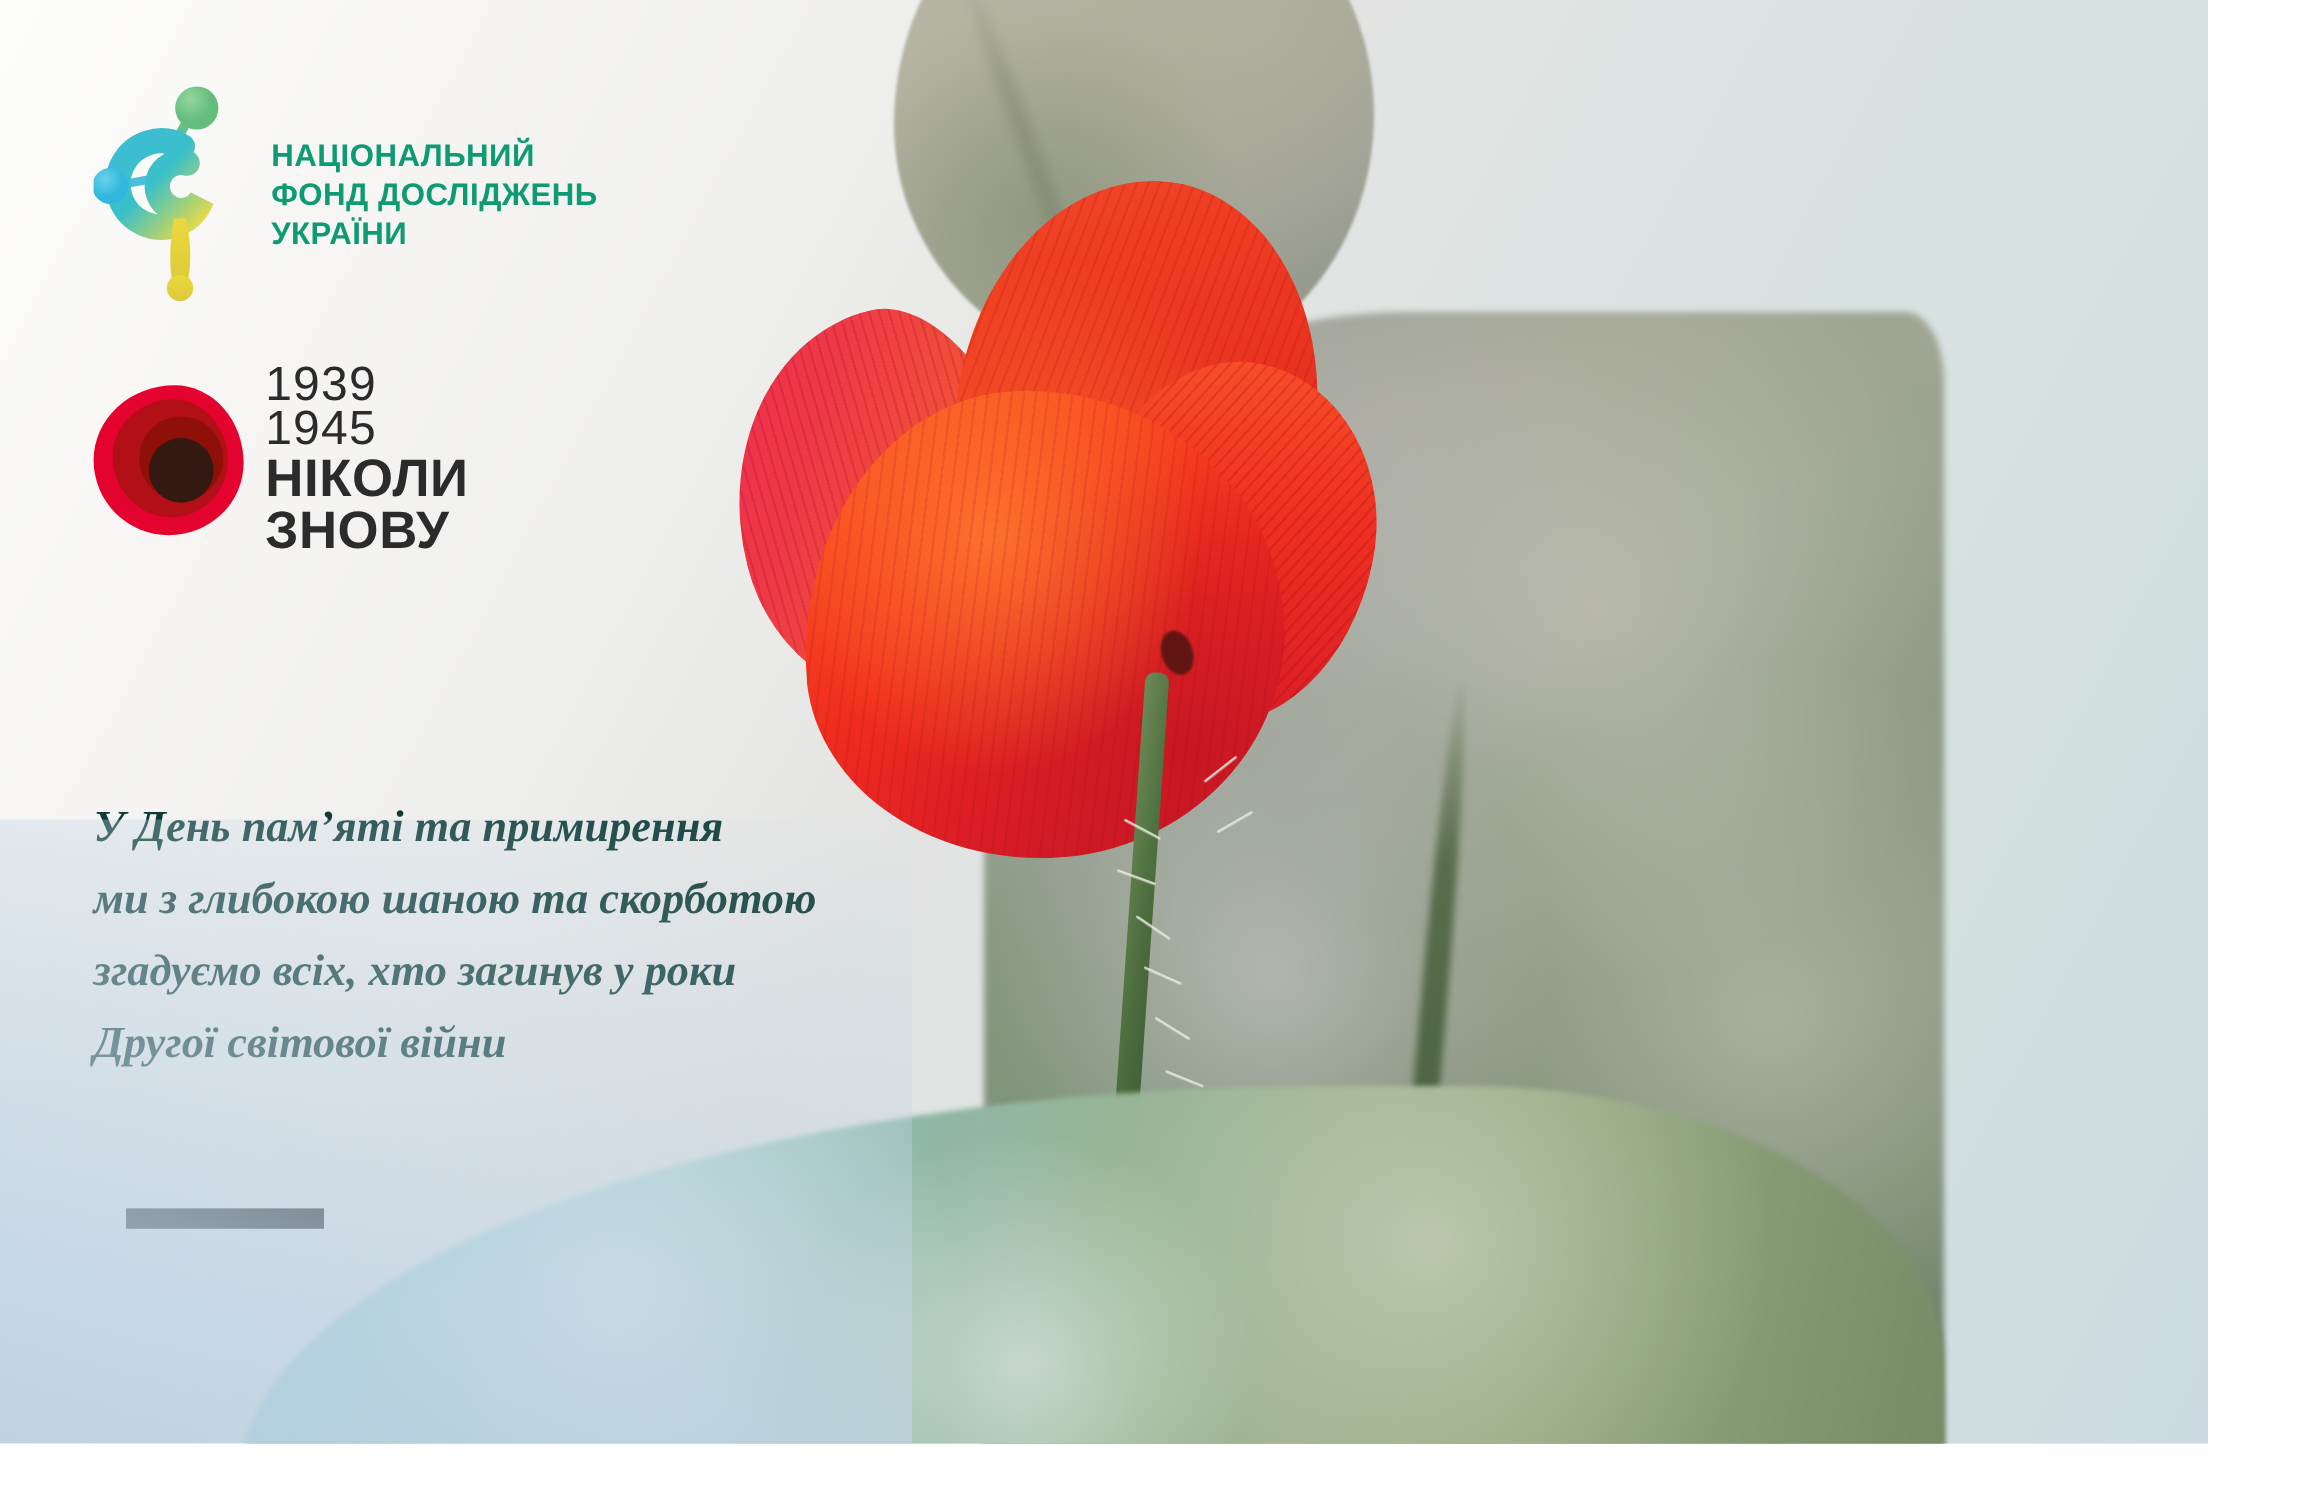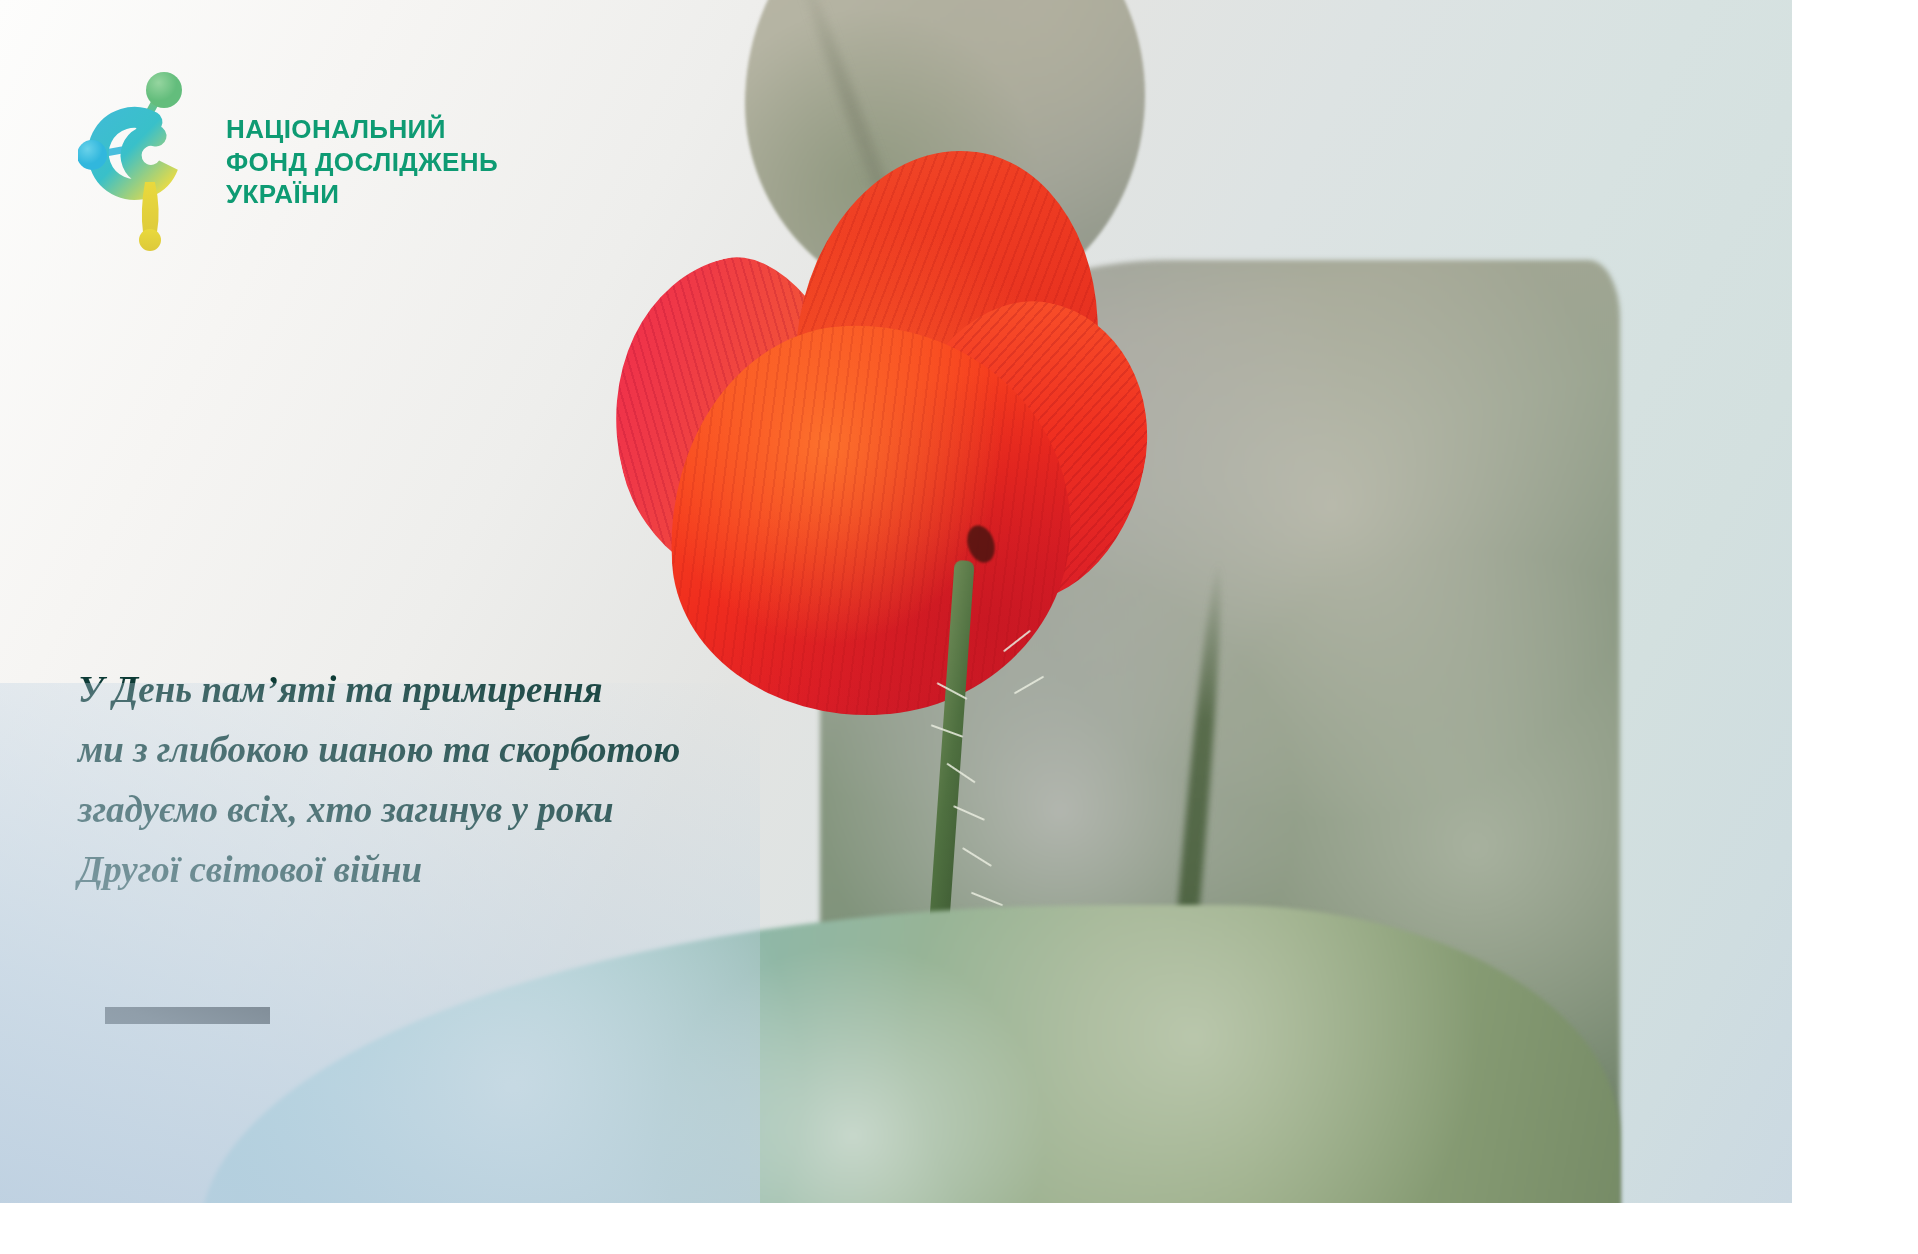--- a/index.html
+++ b/index.html
@@ -25,20 +25,21 @@
       linear-gradient(118deg,
         #fdfdfc 0%,
         #f6f5f3 16%,
         #eeeeec 31%,
         #e3e4e2 45%,
         #dde3e3 57%,
         #d7e2e1 70%,
         #d3e0df 82%,
         #cfdde0 92%,
         #cbd9e2 100%);
+    padding-left: 48px;
   }
 
   
   #poster::after{
     content:"";
     position:absolute; left:0; bottom:0; width:760px; height:520px;
     background: linear-gradient(200deg, rgba(201,217,229,0) 0%, rgba(192,211,227,0.75) 70%, rgba(186,206,224,0.9) 100%);
     pointer-events:none;
   }
 
@@ -293,20 +294,34 @@
 
         <circle cx="86" cy="28" r="18" fill="url(#gGreen)"></circle>
         <circle cx="14" cy="93" r="15" fill="url(#gBlue)"></circle>
       </svg>
     </div>
     <div id="nrfu-text">НАЦІОНАЛЬНИЙ
 ФОНД ДОСЛІДЖЕНЬ
 УКРАЇНИ</div>
   </div>
 
+  <div id="memorial">
+    <div id="memorial-poppy">
+      <div id="mp-outer"></div>
+      <div id="mp-mid"></div>
+      <div id="mp-inner"></div>
+      <div id="mp-core"></div>
+    </div>
+    <div id="memorial-text">
+      <div class="years">1939</div>
+      <div class="years">1945</div>
+      <div class="never">НІКОЛИ</div>
+      <div class="never">ЗНОВУ</div>
+    </div>
+  </div>
 
   <div id="message">
     <span>У День пам’яті та примирення</span>
     <span>ми з глибокою шаною та скорботою</span>
     <span>згадуємо всіх, хто загинув у роки</span>
     <span>Другої світової війни</span>
   </div>
 
   <div id="rule"></div>
 </div>

